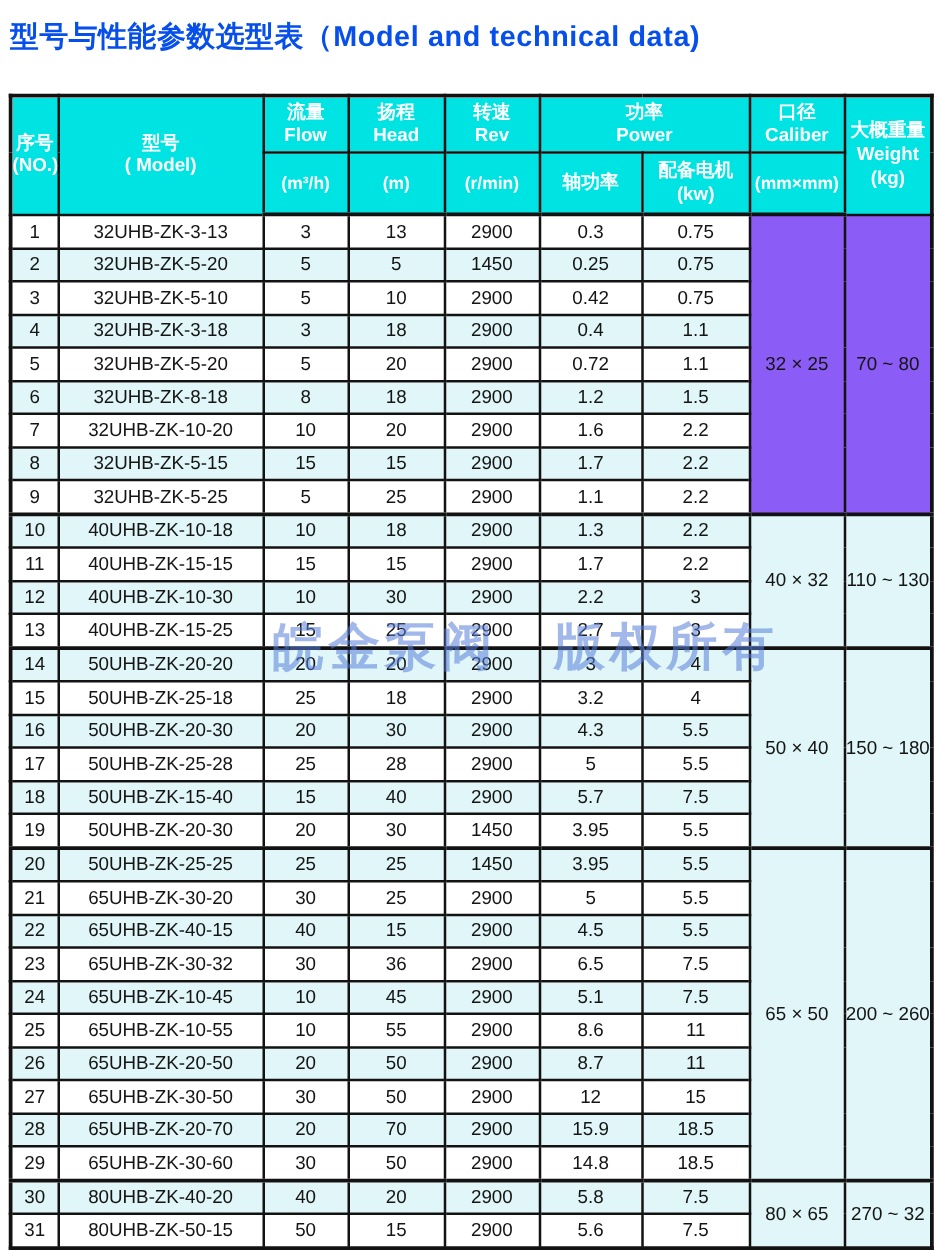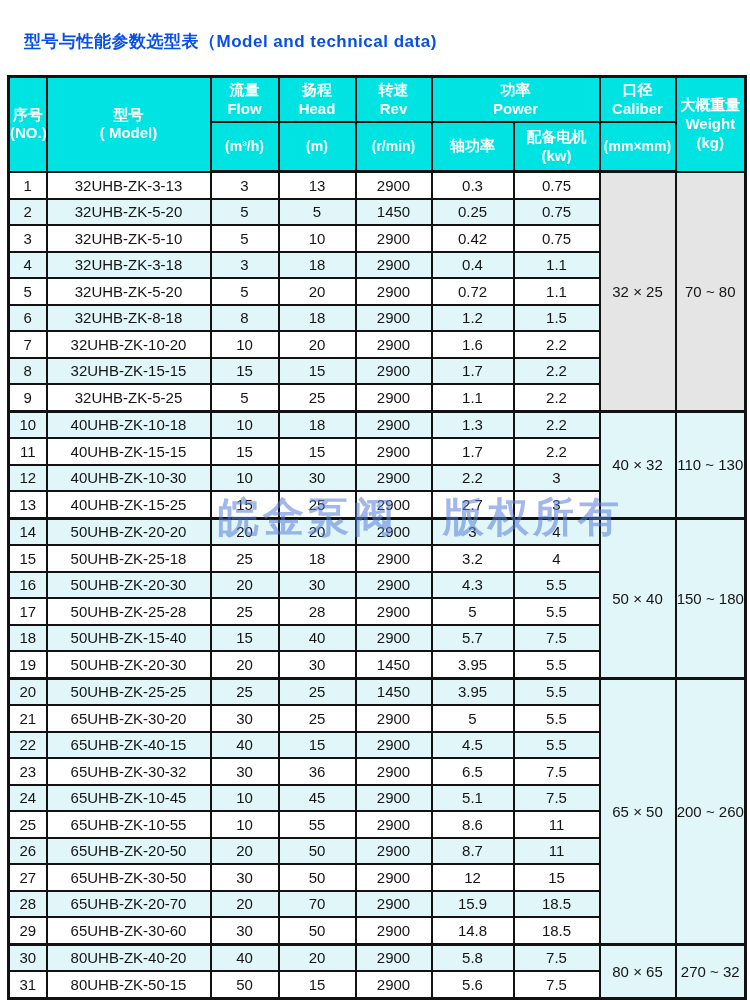--- a/index.html
+++ b/index.html
@@ -1,22 +1,22 @@
 <!DOCTYPE html>
 <html><head>
 <meta charset="utf-8">
 <style>
   html,body{margin:0;padding:0;}
   body{
     width:750px;height:1000px;background:#ffffff;position:relative;
     font-family:"Liberation Sans", sans-serif;
   }
   .page-title{
-    position:absolute;left:8px;top:14px;margin:16px;
-    font-size:17px;font-weight:bold;color:#064feb;letter-spacing:0.5px;
+    position:absolute;left:8px;top:14px;margin:0;
+    font-size:23px;font-weight:bold;color:#064feb;letter-spacing:0.5px;
     white-space:nowrap;
   }
   table.spec{
     position:absolute;left:7px;top:75px;width:737px;
     border-collapse:collapse;table-layout:fixed;
     border:3px solid #121212;
   }
   .spec th,.spec td{
     border:2px solid #121212;text-align:center;vertical-align:middle;
     padding:0;overflow:hidden;
@@ -27,21 +27,21 @@
   }
   .spec thead tr.h1 th{height:43px;margin-top:20px;}
   .spec thead tr.h2 th{height:47px;font-size:14px;}
   .spec thead tr.h2 th.cjk{font-size:15px;}
   .spec thead tr.h2 th{border-bottom:3px solid #121212;}
   .spec tbody td{
     height:24.5px;font-size:15px;color:#151515;background:#ffffff;
     white-space:nowrap;
   }
   .spec tbody tr.stripe td{background:#e0f6f8;}
-  .spec tbody td.group-cell{background:#e5e5e5;font-size:15px;}
+  .spec tbody td.group-cell{background:#8b5cf6;font-size:15px;}
   .spec tbody tr.group-start td{border-top:3px solid #121212;}
   .watermark{
     position:absolute;left:218px;top:490px;
     font-size:41px;font-weight:bold;letter-spacing:4px;
     color:rgba(88,125,216,0.55);
     pointer-events:none;white-space:nowrap;
   }
 </style>
 </head>
 <body>
@@ -151,21 +151,21 @@
         <td>7</td>
         <td>32UHB-ZK-10-20</td>
         <td>10</td>
         <td>20</td>
         <td>2900</td>
         <td>1.6</td>
         <td>2.2</td>
       </tr>
       <tr class="stripe">
         <td>8</td>
-        <td>32UHB-ZK-15-15</td>
+        <td>32UHB-ZK-5-15</td>
         <td>15</td>
         <td>15</td>
         <td>2900</td>
         <td>1.7</td>
         <td>2.2</td>
       </tr>
       <tr>
         <td>9</td>
         <td>32UHB-ZK-5-25</td>
         <td>5</td>

